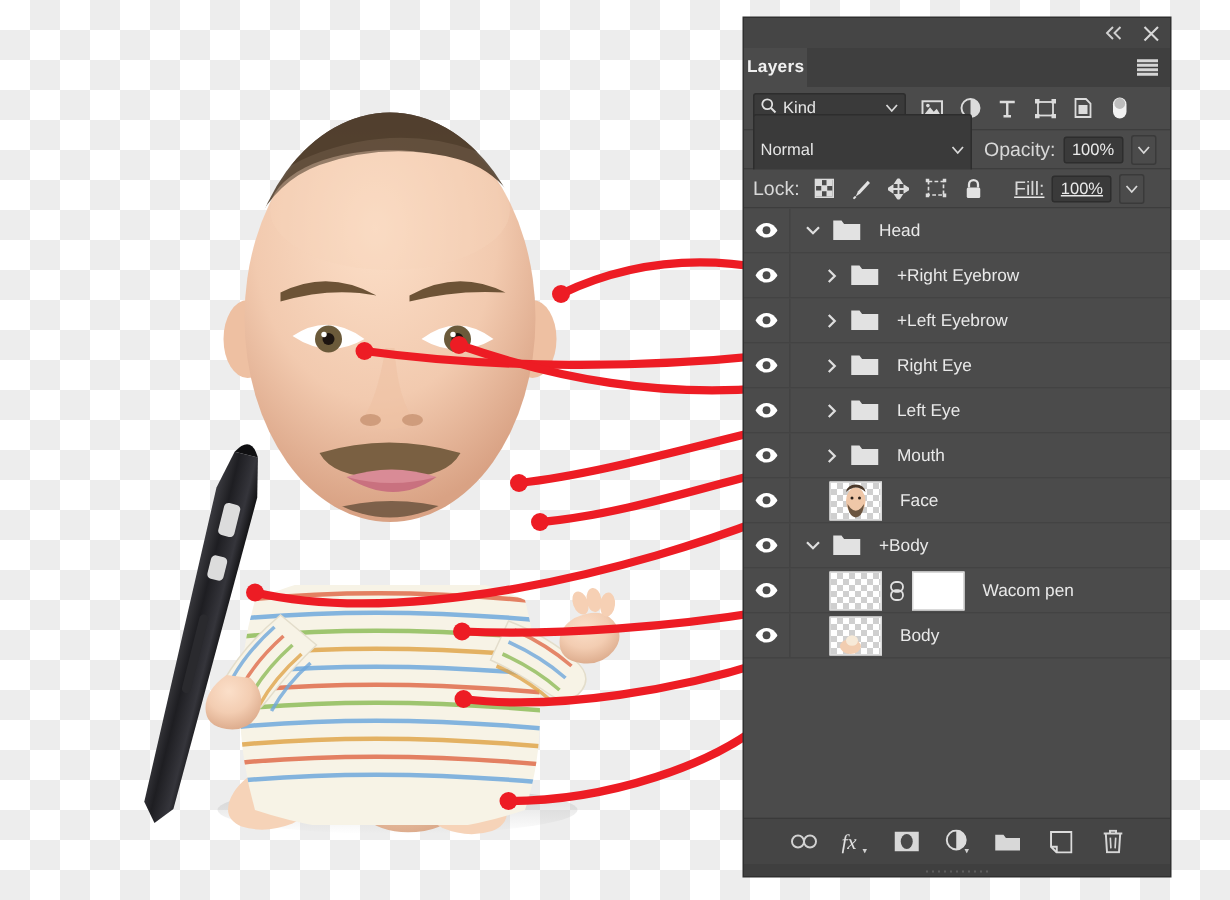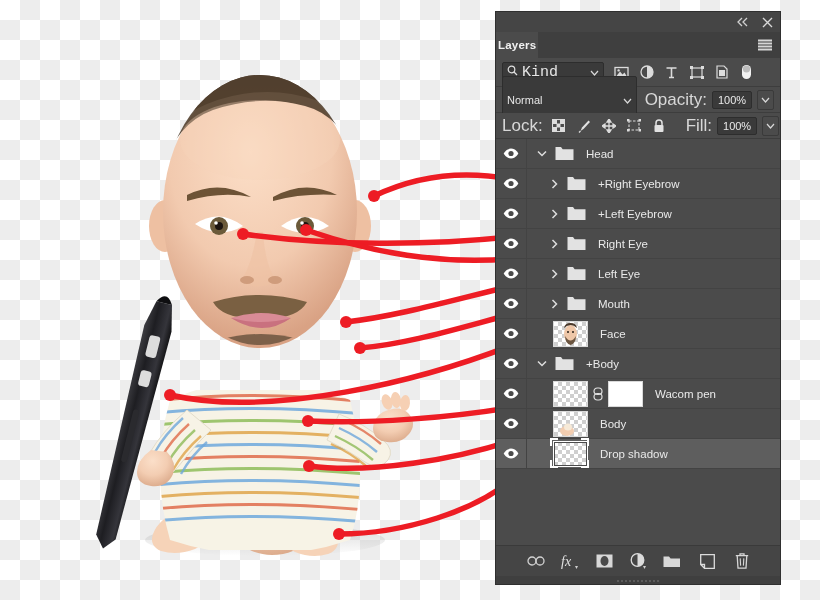--- a/index.html
+++ b/index.html
@@ -114,22 +114,21 @@
   }
   .kind-select {
     width: 92px; height: 18px;
     background: #3a3a3a;
     border: 1px solid #2d2d2d;
     border-radius: 2px;
     display: flex; align-items: center;
     padding: 0 4px;
     gap: 4px;
     color: #e6e6e6;
-    font-size: 15px;
-    font-family: Liberation Mono, monospace;
+    font-size: 11px;
   }
   .kind-select .caret { margin-left: auto; }
   .filter-icons {
     display: flex; align-items: center; gap: 10px;
     margin-left: 10px;
   }
   .fi { width: 15px; height: 15px; display:flex; align-items:center; justify-content:center; color:#dcdcdc; }
 
   .mode-row, .lock-row {
     height: 25px;
@@ -143,21 +142,21 @@
   .mode-select {
     width: 136px; height: 17px;
     background: #3a3a3a;
     border: 1px solid #2d2d2d;
     border-radius: 2px;
     display: flex; align-items: center;
     padding: 14px 4px;
     color: #e6e6e6; font-size: 11px;
   }
   .mode-select .caret { margin-left: auto; }
-  .lbl { font-size: 17px; color: #d8d8d8; }
+  .lbl { font-size: 13px; color: #d8d8d8; }
   .opacity-wrap { display:flex; align-items:center; gap:5px; margin-left:8px; }
   .numfield {
     width: 38px; height: 16px;
     background: #3a3a3a; border: 1px solid #2d2d2d; border-radius: 2px;
     display:flex; align-items:center; justify-content:center;
     font-size: 11px; color:#eaeaea;
   }
   .stepper {
     width: 15px; height: 18px;
     background: #4b4b4b;
@@ -566,21 +565,21 @@
               <rect x="11.5" y="10" width="2.5" height="2.5" fill="#dcdcdc"></rect>
             </svg>
         </span>
         <span class="li">
           <svg width="12" height="14" viewBox="0 0 12 14">
               <path d="M3 6 L3 4 a3 3 0 0 1 6 0 L9 6" stroke="#e2e2e2" stroke-width="1.5" fill="none"></path>
               <rect x="1.5" y="6" width="9" height="7" rx="1" fill="#e2e2e2"></rect>
             </svg>
         </span>
       </div>
-      <div class="opacity-wrap" style="margin-left:20px;">
+      <div class="opacity-wrap" style="margin-left:20px;text-decoration:underline;">
         <span class="lbl">Fill:</span>
         <span class="numfield">100%</span>
         <span class="stepper">
           <svg width="9" height="6" viewBox="0 0 9 6">
               <path d="M1 1 L4.5 5 L8 1" stroke="#d8d8d8" stroke-width="1.2" fill="none"></path>
             </svg>
         </span>
       </div>
     </div>
 
@@ -770,37 +769,20 @@
           <div style="width:6px"></div>
           <div style="position:relative;flex:0 0 auto;">
             <div class="thumb">
               <svg width="33" height="24" viewBox="0 0 33 24" style="position:absolute;left:0;top:0">
                 <ellipse cx="13" cy="19" rx="7" ry="5" fill="#f2cdb0"></ellipse>
                 <ellipse cx="14" cy="15" rx="4" ry="3.5" fill="#f7ead8"></ellipse>
               </svg>
             </div>
           </div>
           <span class="layer-name">Body</span>
-        </div>
-        <div class="layer-row selected">
-          <div class="eye-col">
-            <svg width="16" height="11" viewBox="0 0 16 11">
-              <path d="M8 0.6 C3 0.6 0.7 5.5 0.7 5.5 C0.7 5.5 3 10.4 8 10.4 C13 10.4 15.3 5.5 15.3 5.5 C15.3 5.5 13 0.6 8 0.6 z" fill="#ffffff"></path>
-              <circle cx="8" cy="5.5" r="2.6" fill="#4b4b4b"></circle>
-            </svg>
-          </div>
-          <div class="indent" style="width:20px"></div>
-          <div style="width:6px"></div>
-          <div style="position:relative;flex:0 0 auto;">
-            <div class="thumb sel-corners"></div>
-            <svg width="39" height="30" viewBox="0 0 39 30" style="position:absolute;left:-3px;top:-3px;pointer-events:none">
-              <path d="M1 8 L1 1 L8 1 M31 1 L38 1 L38 8 M38 22 L38 29 L31 29 M8 29 L1 29 L1 22" stroke="#ffffff" stroke-width="2" fill="none"></path>
-            </svg>
-          </div>
-          <span class="layer-name">Drop shadow</span>
         </div>
       </div>
 
     <div class="panel-footer">
       <span class="foot-ico">
         <svg width="18" height="10" viewBox="0 0 18 10">
             <rect x="1" y="1" width="8" height="8" rx="4" stroke="#d2d2d2" stroke-width="1.3" fill="none"></rect>
             <rect x="9" y="1" width="8" height="8" rx="4" stroke="#d2d2d2" stroke-width="1.3" fill="none"></rect>
           </svg>
       </span>

